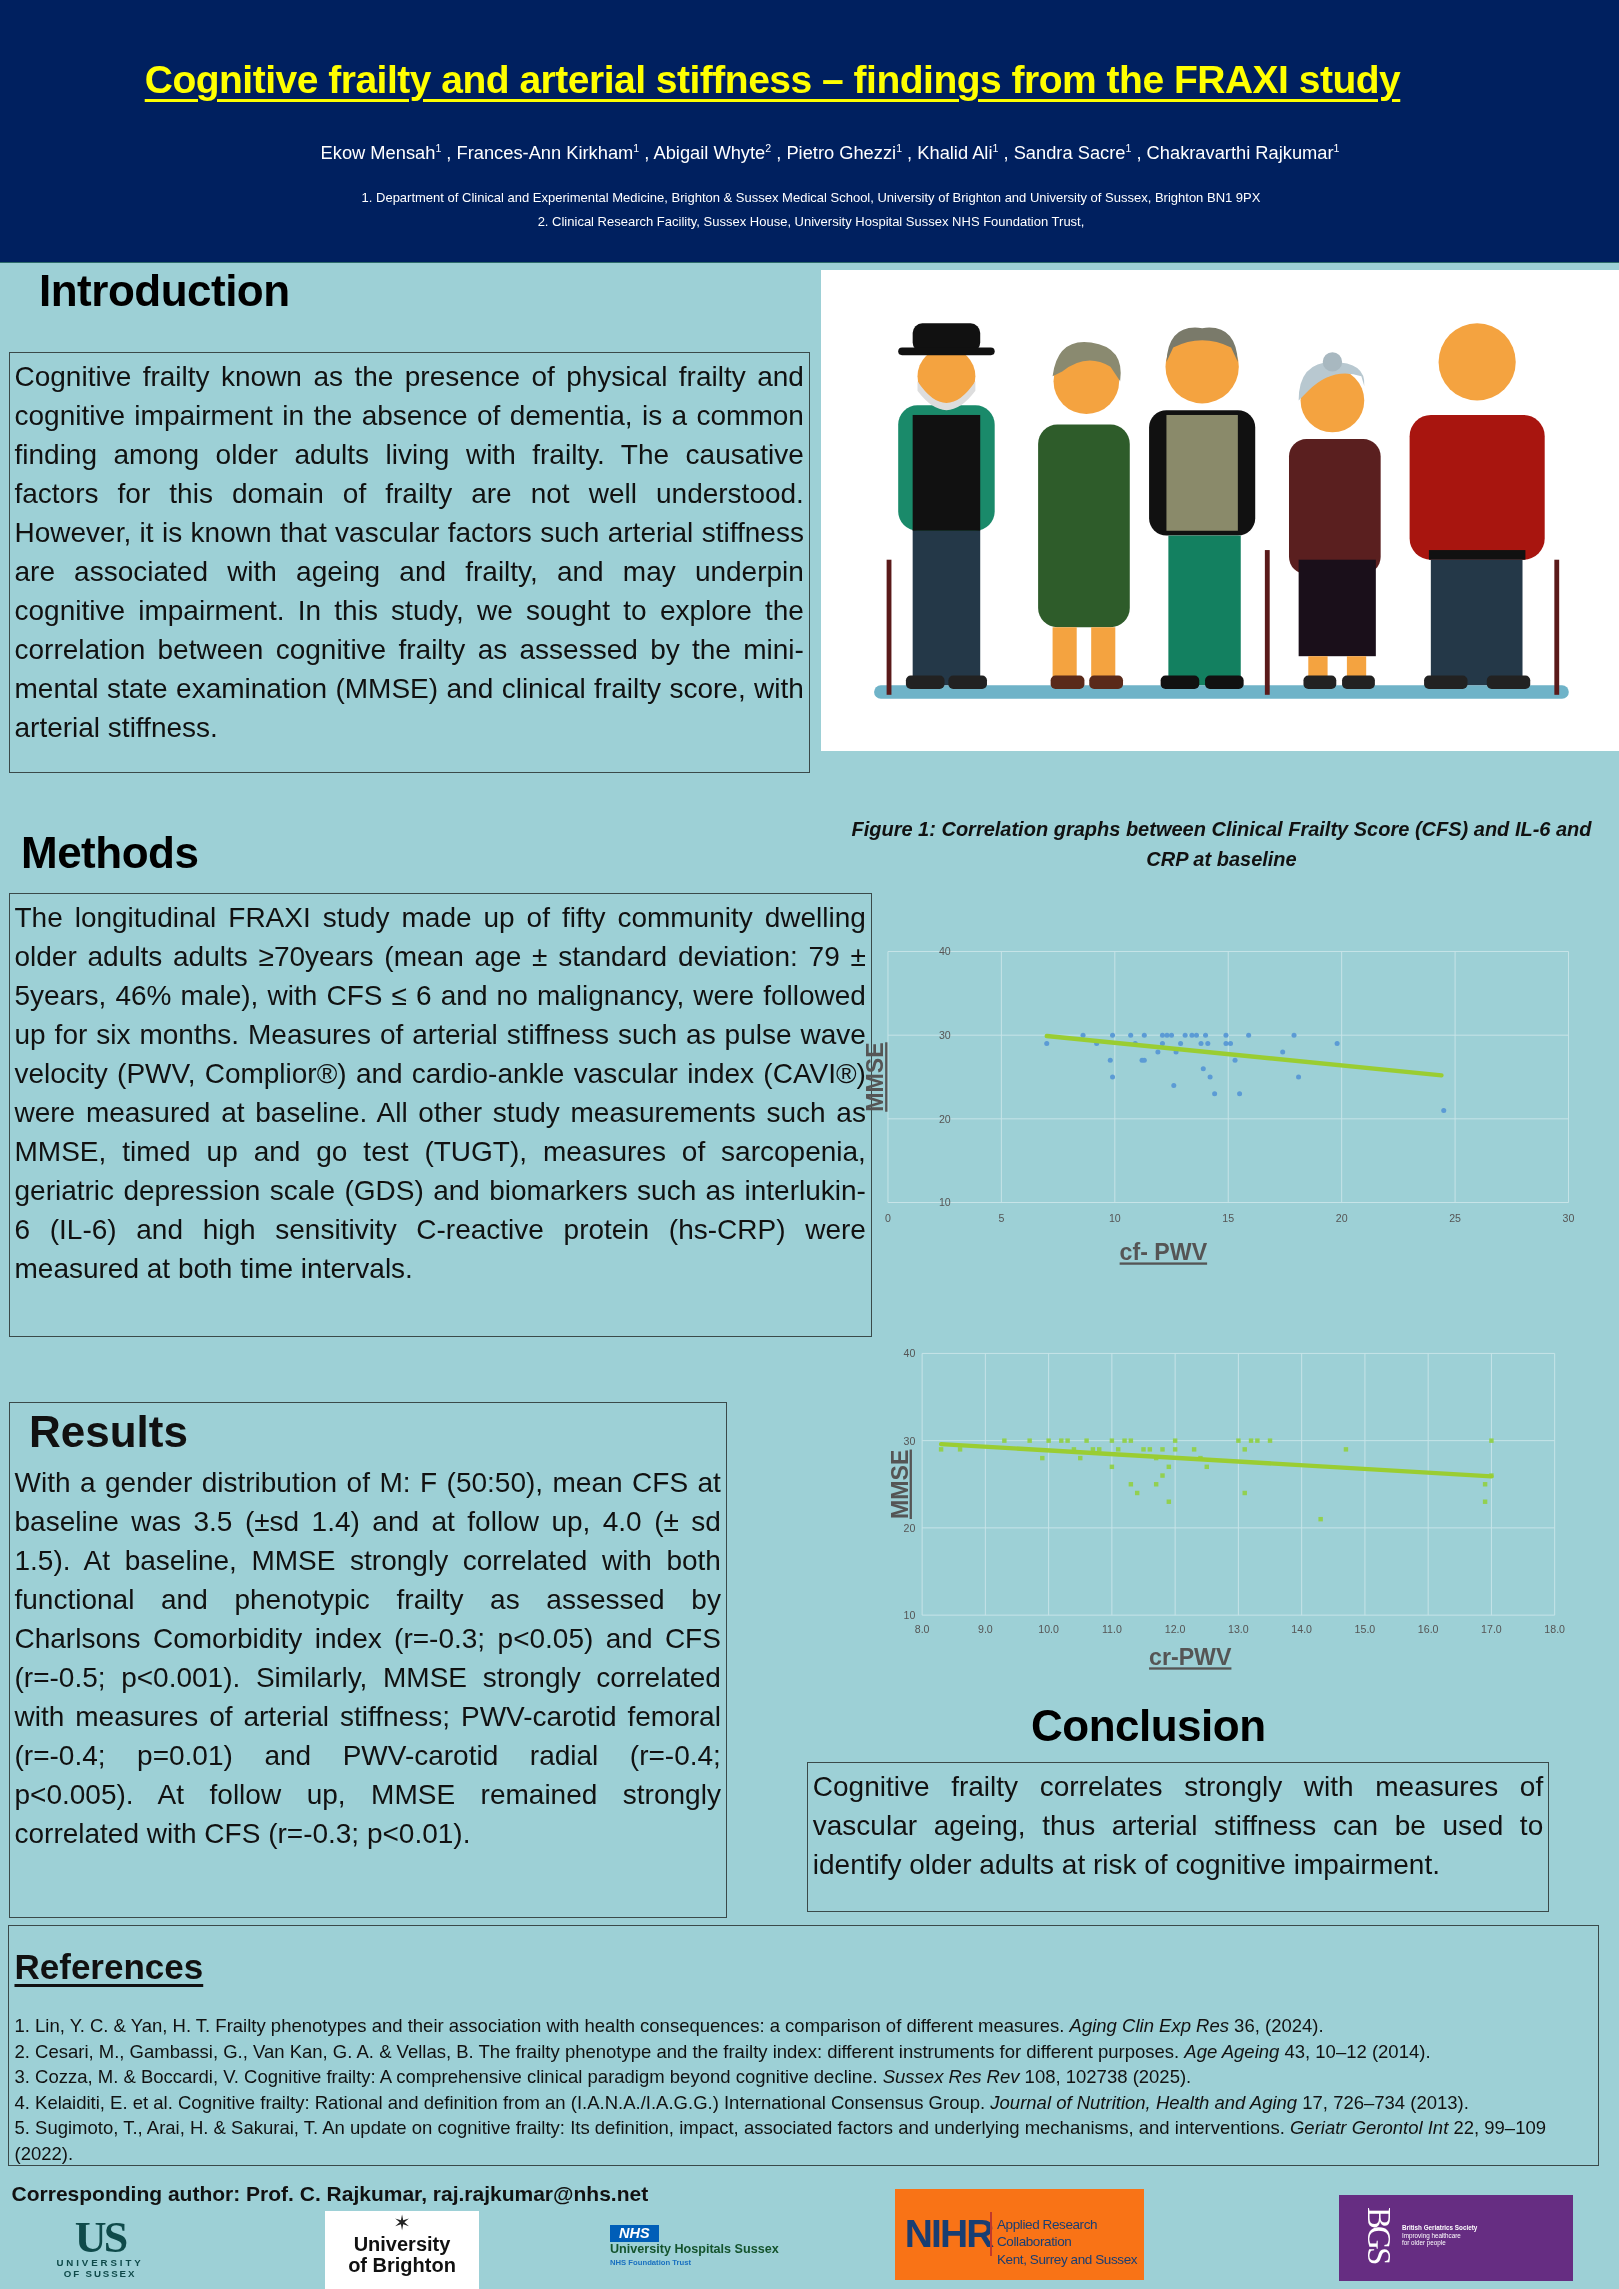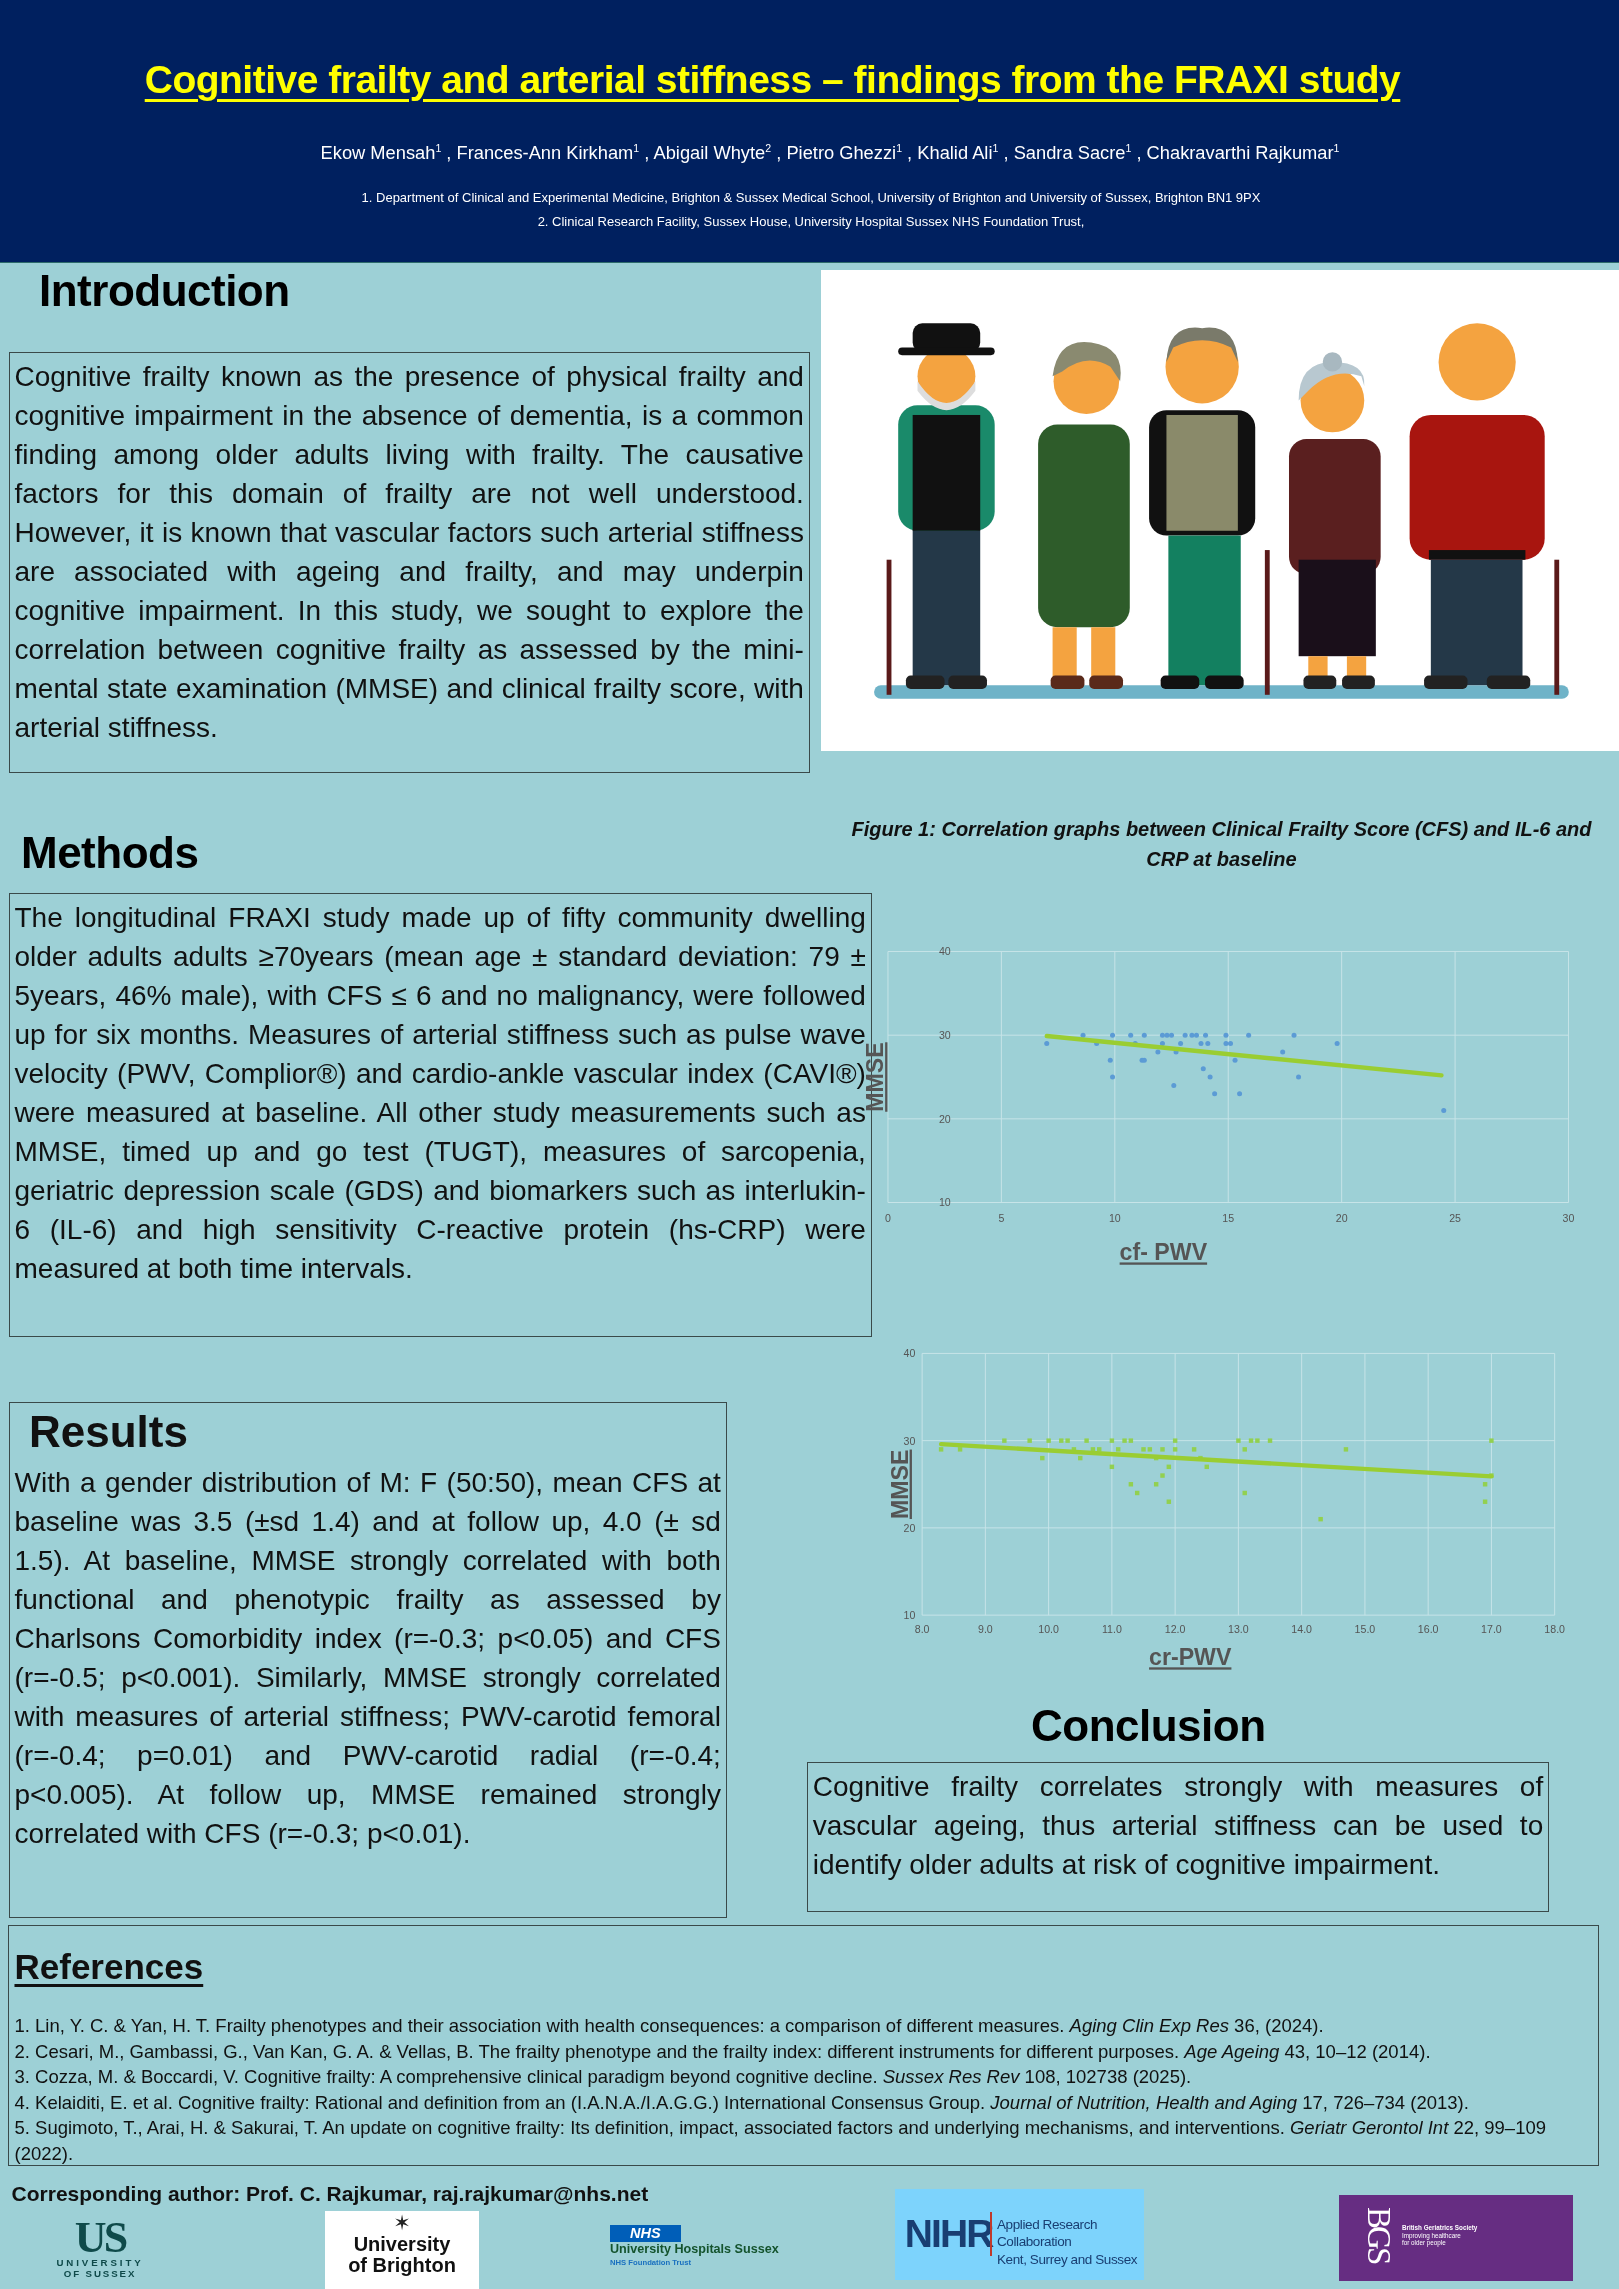--- a/index.html
+++ b/index.html
@@ -297,26 +297,26 @@
   <div style="font-size:9.7px; letter-spacing:1.9px; color:#0f4a4a; font-weight:bold;">OF SUSSEX</div>
 </div>
 
 <div class="logo" style="left:325px; top:2211px; width:154px; height:78px; background:#fff; text-align:center;">
   <div style="font-size:21px; line-height:23px; color:#222;">✶</div>
   <div style="font-size:20px; font-weight:bold; line-height:21px; color:#111;">University</div>
   <div style="font-size:20px; font-weight:bold; line-height:21px; color:#111;">of Brighton</div>
 </div>
 
 <div class="logo" style="left:610px; top:2224px; width:222px; height:48px;">
-  <div style="display:inline-block; background:#005eb8; color:#fff; font-style:italic; font-weight:bold; font-size:14.5px; padding:0 20px; line-height:17.4px;">NHS</div>
+  <div style="display:inline-block; background:#005eb8; color:#fff; font-style:italic; font-weight:bold; font-size:14.5px; padding:0 9px; line-height:17.4px;">NHS</div>
   <div style="font-size:12.6px; font-weight:bold; color:#14532d; line-height:15.4px;">University Hospitals Sussex</div>
   <div style="font-size:7.7px; color:#1a70c0; font-weight:bold;">NHS Foundation Trust</div>
 </div>
 
-<div class="logo" style="left:895px; top:2189px; width:249px; height:91px; background:#7dd3fc;">
+<div class="logo" style="left:895px; top:2189px; width:249px; height:91px; background:#f97316;">
   <div style="position:absolute; left:9.7px; top:23px; font-size:39px; font-weight:bold; color:#193e72; letter-spacing:-1.9px;">NIHR</div>
   <div style="position:absolute; left:95px; top:23px; width:1.9px; height:44px; background:#c0392b;"></div>
   <div style="position:absolute; left:102px; top:27px; font-size:13.5px; color:#193e72; line-height:17.4px; letter-spacing:-0.4px;">
     <div>Applied Research Collaboration</div>
     <div>Kent, Surrey and Sussex</div>
   </div>
 </div>
 
 <div class="logo" style="left:1339px; top:2195px; width:234px; height:86px; background:#662d82;">
   <div style="position:absolute; left:21px; top:11.6px; font-family:'Liberation Serif',serif; font-size:33px; color:#fff; transform:rotate(90deg); transform-origin:left top; left:58px; letter-spacing:-2.9px;">BGS</div>

